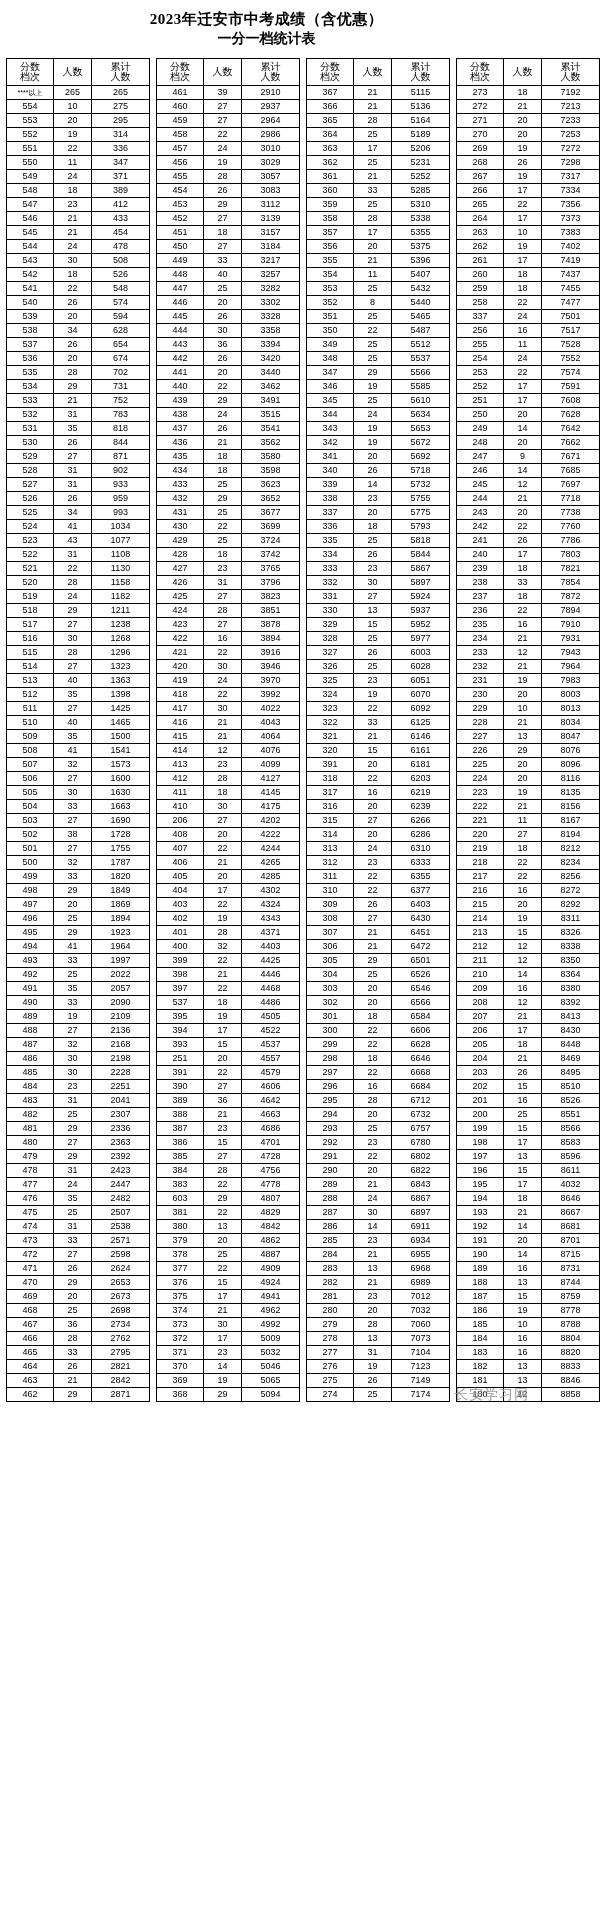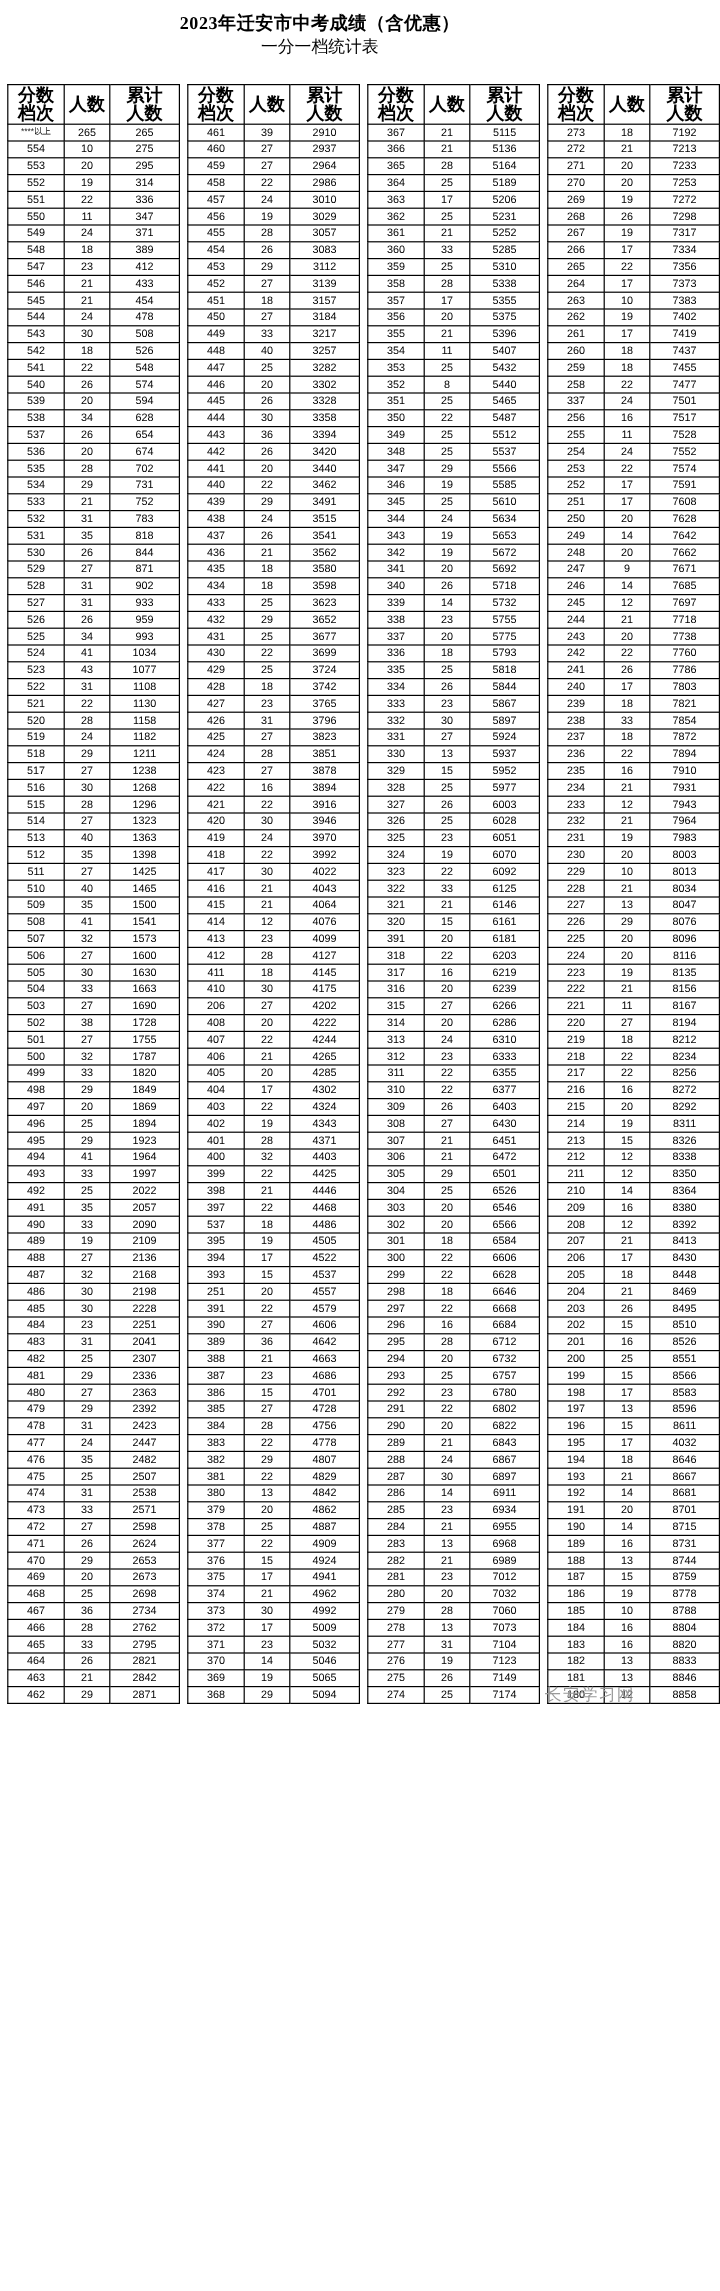--- a/index.html
+++ b/index.html
@@ -18,23 +18,23 @@
   .title{
     text-align:center;
     font-weight:bold;
     font-size:15px;
     letter-spacing:0.5px;
     margin:4px 0 1px 0;
     font-family:"Liberation Serif", serif;
   }
   .subtitle{
     text-align:center;
-    font-weight:normal;
+    font-weight:bold;
     font-size:14px;
-    margin:0 0 22px 0;
+    margin:0 0 10px 0;
     font-family:"Liberation Serif", serif;
   }
   .grid{
     display:flex;
     gap:6px;
     align-items:flex-start;
     justify-content:space-between;
   }
   table.tbl{
     border-collapse:collapse;
@@ -45,22 +45,22 @@
   table.tbl th, table.tbl td{
     border:1px solid #000;
     text-align:center;
     line-height:1.05;
     padding:0;
     height:13px;
     overflow:hidden;
     white-space:nowrap;
   }
   table.tbl th{
-    font-weight:bold;
-    font-size:15px;
+    font-weight:normal;
+    font-size:10px;
     height:24px;
     padding:1px 0;
   }
   table.tbl th div{line-height:1.0;}
   col.c1{width:47px;}
   col.c2{width:38px;}
   col.c3{width:58px;}
   td.cell{font-family:"Liberation Sans", sans-serif;}
   .watermark{
     position:absolute;
@@ -986,21 +986,21 @@
             <td class="cell">384</td>
             <td class="cell">28</td>
             <td class="cell">4756</td>
           </tr>
           <tr>
             <td class="cell">383</td>
             <td class="cell">22</td>
             <td class="cell">4778</td>
           </tr>
           <tr>
-            <td class="cell">382</td>
+            <td class="cell">603</td>
             <td class="cell">29</td>
             <td class="cell">4807</td>
           </tr>
           <tr>
             <td class="cell">381</td>
             <td class="cell">22</td>
             <td class="cell">4829</td>
           </tr>
           <tr>
             <td class="cell">380</td>

